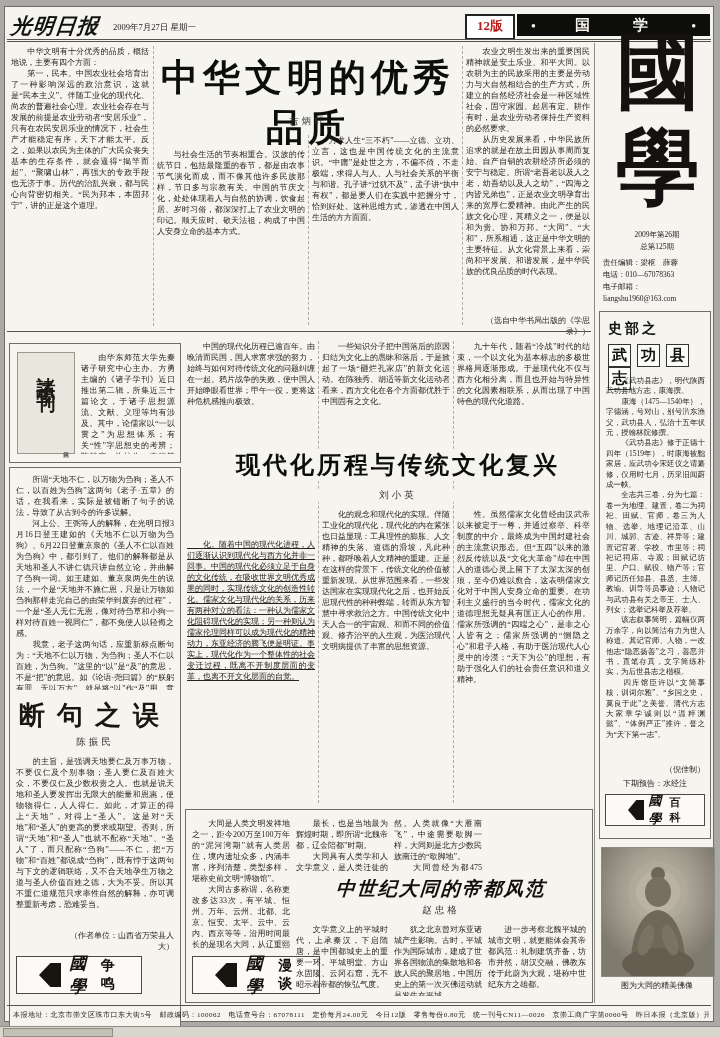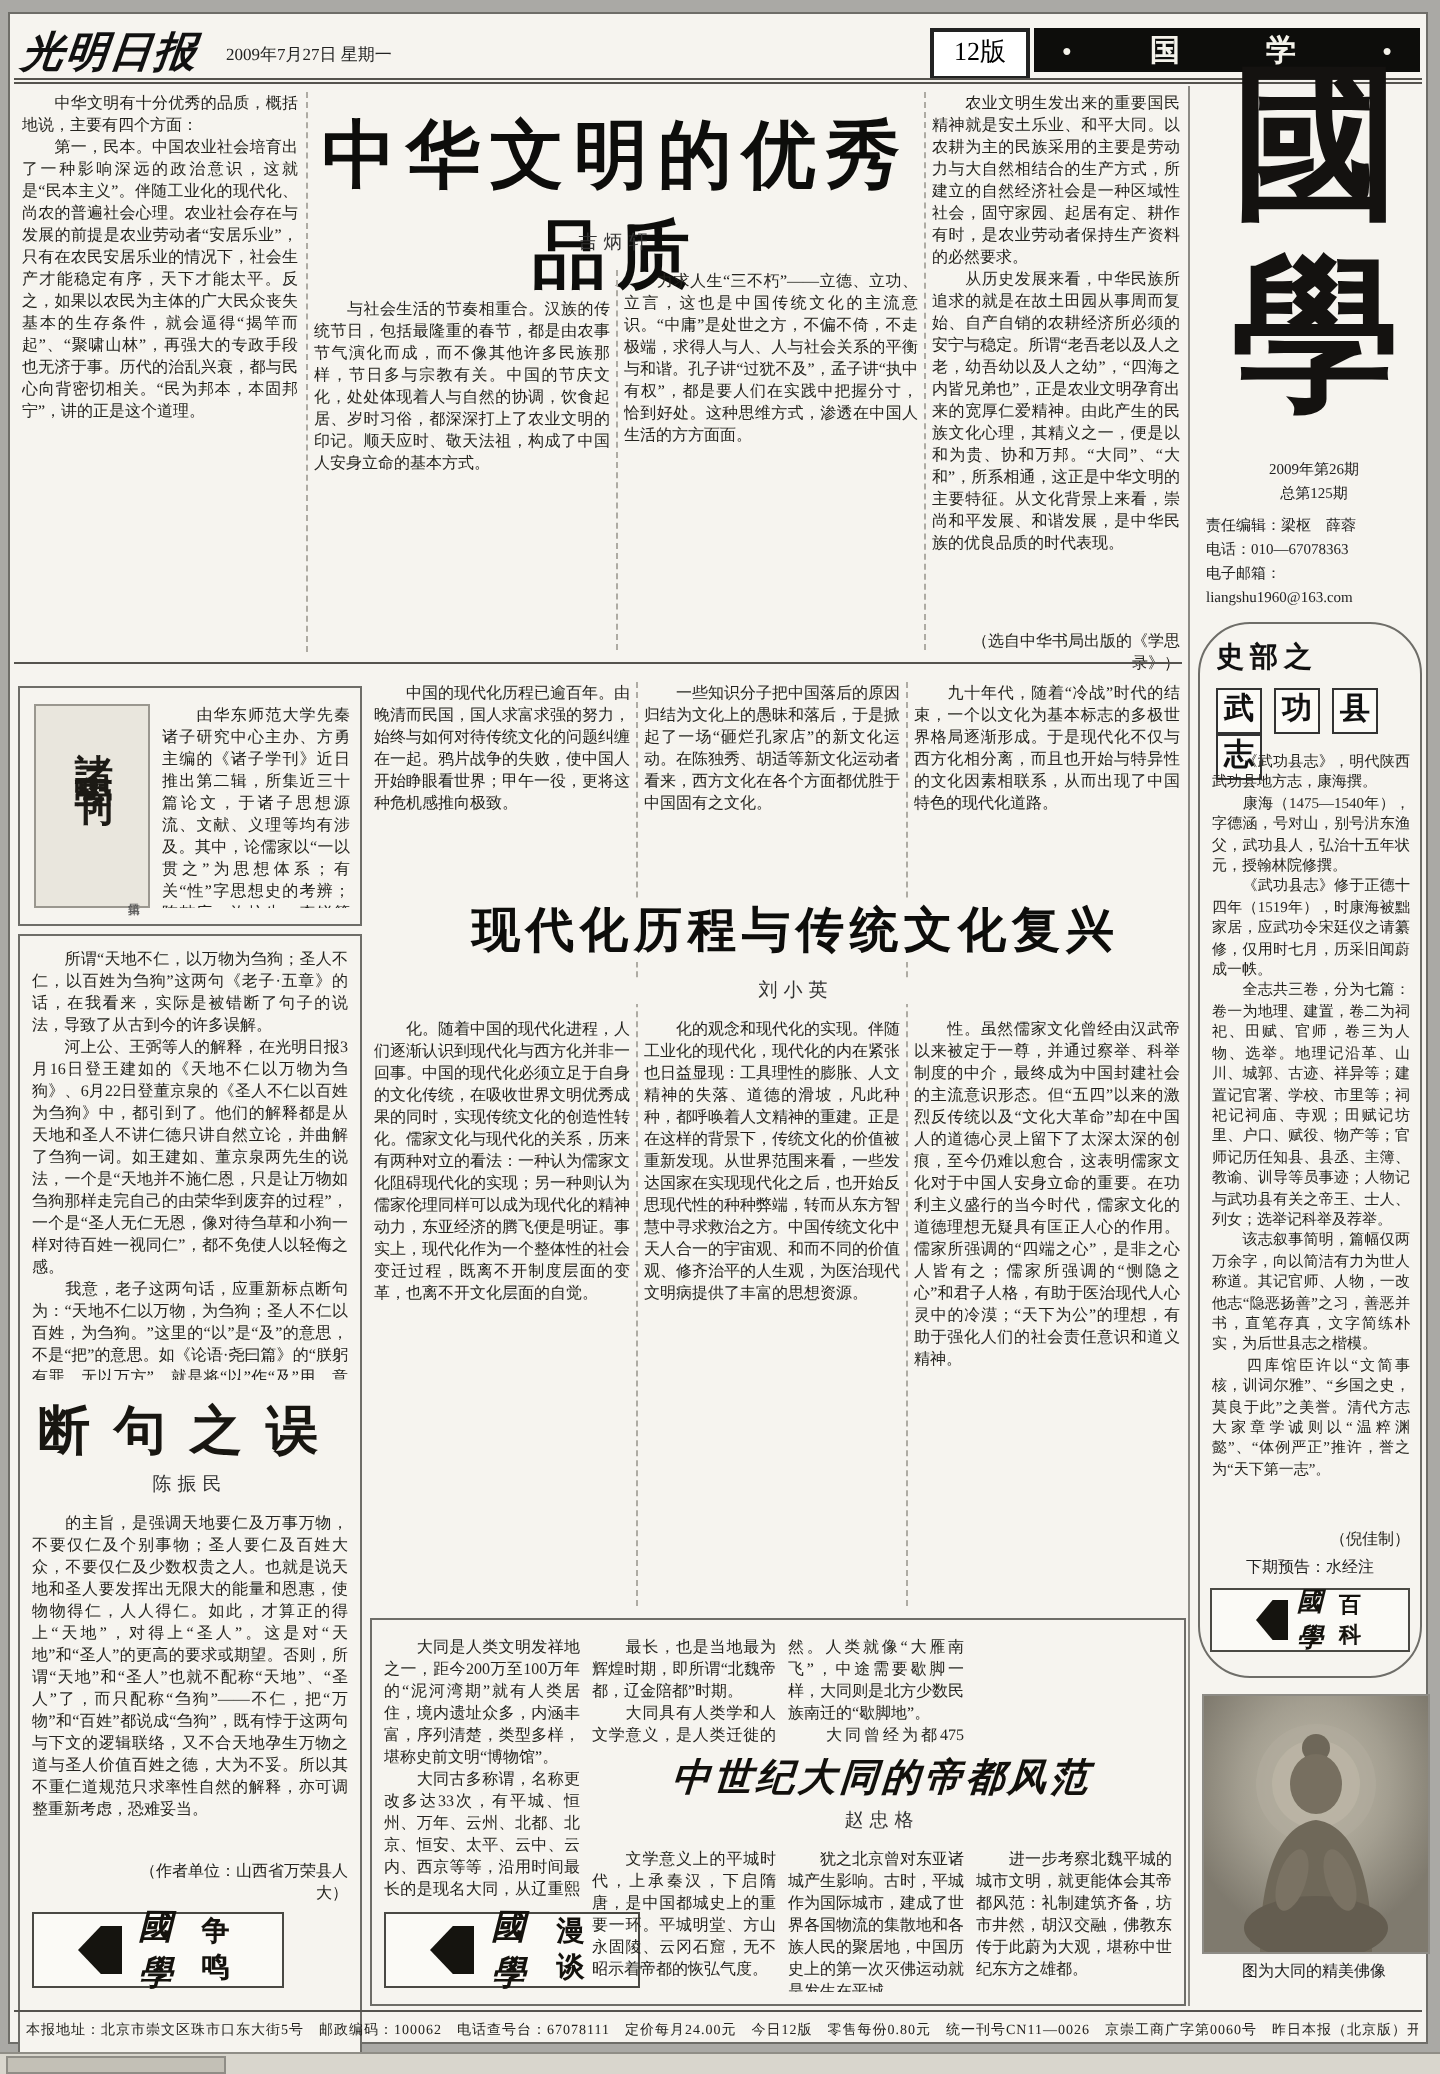--- a/index.html
+++ b/index.html
@@ -8,21 +8,21 @@
   .abs{position:absolute;}
   .paper{left:4px;top:6px;width:710px;height:1016px;background:#f6f4ef;border:1px solid #6e6d68;box-sizing:border-box;}
   .txt{font-size:8px;line-height:11px;color:#25241f;text-align:justify;white-space:pre-line;overflow:hidden;word-break:break-all;}
   .txt-s{font-size:7.5px;line-height:10.4px;}
   .hline{border-top:1px solid #55534e;height:0;}
   .dline{border-top:3px double #55534e;height:0;}
   .vdash{width:0;border-left:1px dashed #aeaba3;}
   .vsolid{width:0;border-left:1px solid #8d8b85;}
   .logo{font-size:21px;font-weight:900;font-style:italic;letter-spacing:1px;color:#111;transform:skewX(-6deg);}
   .date{font-size:8.5px;color:#222;}
-  .pagebox{border:2px solid #222;font-size:13px;font-weight:normal;color:#000000;text-align:center;line-height:20px;background:#fff;}
+  .pagebox{border:2px solid #222;font-size:13px;font-weight:bold;color:#b91c1c;text-align:center;line-height:20px;background:#fff;}
   .secbar{background:#0d0d0b;color:#f4f2ea;display:flex;align-items:center;justify-content:space-between;padding:0 14px;box-sizing:border-box;}
   .secbar .d{font-size:8px;}
   .secbar .c{font-size:15px;font-weight:bold;letter-spacing:4px;}
   .h1{font-size:37px;font-weight:900;letter-spacing:5px;color:#0d0d0b;text-align:center;}
   .h2{font-size:24px;font-weight:900;letter-spacing:3px;color:#0d0d0b;text-align:center;}
   .h3{font-size:26px;font-weight:700;letter-spacing:12px;color:#181611;text-align:center;}
   .h4{font-size:19px;font-weight:900;font-style:italic;letter-spacing:2px;color:#12100c;text-align:center;transform:skewX(-4deg);}
   .byline{font-size:9.5px;color:#333;text-align:center;letter-spacing:3px;}
   .attr{font-size:8px;color:#25241f;text-align:right;}
   .box{border:1px solid #6e6d68;box-sizing:border-box;background:#f6f4ef;}
@@ -100,21 +100,21 @@
 
     <div class="abs txt" style="left:182px;top:334px;width:128px;height:100px;">　　中国的现代化历程已逾百年。由晚清而民国，国人求富求强的努力，始终与如何对待传统文化的问题纠缠在一起。鸦片战争的失败，使中国人开始睁眼看世界；甲午一役，更将这种危机感推向极致。</div>
     <div class="abs txt" style="left:317px;top:334px;width:128px;height:100px;">　　一些知识分子把中国落后的原因归结为文化上的愚昧和落后，于是掀起了一场“砸烂孔家店”的新文化运动。在陈独秀、胡适等新文化运动者看来，西方文化在各个方面都优胜于中国固有之文化。</div>
     <div class="abs txt" style="left:452px;top:334px;width:133px;height:100px;">　　九十年代，随着“冷战”时代的结束，一个以文化为基本标志的多极世界格局逐渐形成。于是现代化不仅与西方化相分离，而且也开始与特异性的文化因素相联系，从而出现了中国特色的现代化道路。</div>
     <div class="abs vdash" style="left:313px;top:334px;height:462px;"></div>
     <div class="abs vdash" style="left:448px;top:334px;height:462px;"></div>
 
     <div class="abs h2" style="left:200px;top:442px;width:386px;background:#f6f4ef;">现代化历程与传统文化复兴</div>
     <div class="abs byline" style="left:200px;top:482px;width:386px;background:#f6f4ef;">刘小英</div>
 
-    <div class="abs txt" style="left:182px;top:502px;width:128px;height:294px;">　　化。随着中国的现代化进程，人们逐渐认识到现代化与西方化并非一回事。中国的现代化必须立足于自身的文化传统，在吸收世界文明优秀成果的同时，实现传统文化的创造性转化。儒家文化与现代化的关系，历来有两种对立的看法：一种认为儒家文化阻碍现代化的实现；另一种则认为儒家伦理同样可以成为现代化的精神动力，东亚经济的腾飞便是明证。事实上，现代化作为一个整体性的社会变迁过程，既离不开制度层面的变革，也离不开文化层面的自觉。</div>
+    <div class="abs txt" style="left:182px;top:532px;width:128px;height:294px;text-decoration:underline;">　　化。随着中国的现代化进程，人们逐渐认识到现代化与西方化并非一回事。中国的现代化必须立足于自身的文化传统，在吸收世界文明优秀成果的同时，实现传统文化的创造性转化。儒家文化与现代化的关系，历来有两种对立的看法：一种认为儒家文化阻碍现代化的实现；另一种则认为儒家伦理同样可以成为现代化的精神动力，东亚经济的腾飞便是明证。事实上，现代化作为一个整体性的社会变迁过程，既离不开制度层面的变革，也离不开文化层面的自觉。</div>
     <div class="abs txt" style="left:317px;top:502px;width:128px;height:294px;">　　化的观念和现代化的实现。伴随工业化的现代化，现代化的内在紧张也日益显现：工具理性的膨胀、人文精神的失落、道德的滑坡，凡此种种，都呼唤着人文精神的重建。正是在这样的背景下，传统文化的价值被重新发现。从世界范围来看，一些发达国家在实现现代化之后，也开始反思现代性的种种弊端，转而从东方智慧中寻求救治之方。中国传统文化中天人合一的宇宙观、和而不同的价值观、修齐治平的人生观，为医治现代文明病提供了丰富的思想资源。</div>
     <div class="abs txt" style="left:452px;top:502px;width:133px;height:294px;">　　性。虽然儒家文化曾经由汉武帝以来被定于一尊，并通过察举、科举制度的中介，最终成为中国封建社会的主流意识形态。但“五四”以来的激烈反传统以及“文化大革命”却在中国人的道德心灵上留下了太深太深的创痕，至今仍难以愈合，这表明儒家文化对于中国人安身立命的重要。在功利主义盛行的当今时代，儒家文化的道德理想无疑具有匡正人心的作用。儒家所强调的“四端之心”，是非之心人皆有之；儒家所强调的“恻隐之心”和君子人格，有助于医治现代人心灵中的冷漠；“天下为公”的理想，有助于强化人们的社会责任意识和道义精神。</div>
 
     <div class="abs box" style="left:180px;top:802px;width:408px;height:194px;">
       <div class="abs txt" style="left:6px;top:8px;width:98px;height:132px;">　　大同是人类文明发祥地之一，距今200万至100万年的“泥河湾期”就有人类居住，境内遗址众多，内涵丰富，序列清楚，类型多样，堪称史前文明“博物馆”。
 　　大同古多称谓，名称更改多达33次，有平城、恒州、万年、云州、北都、北京、恒安、太平、云中、云内、西京等等，沿用时间最长的是现名大同，从辽重熙十三年（公元1044年）至今达965年，其次是平城，也有756年。
 　　在大同历史上“平城”和“大同”这两个名称采用时间</div>
       <div class="abs badge" style="left:6px;top:146px;width:128px;height:38px;">
         <span class="flag"></span>
         <span class="bname">國學</span>
@@ -139,21 +139,21 @@
     </div>
 
     <div class="abs info" style="left:598px;top:222px;width:108px;">
       <div style="text-align:center;">2009年第26期</div>
       <div style="text-align:center;">总第125期</div>
       <div style="margin-top:4px;">责任编辑：梁枢　薛蓉</div>
       <div>电话：010—67078363</div>
       <div>电子邮箱：liangshu1960@163.com</div>
     </div>
 
-    <div class="abs box" style="left:594px;top:304px;width:112px;height:528px;border-radius:26px;">
+    <div class="abs box" style="left:594px;top:304px;width:112px;height:528px;">
       <div class="abs series" style="left:8px;top:8px;">史部之</div>
       <div class="abs" style="left:8px;top:32px;">
         <span class="bookchar">武</span>
         <span class="bookchar">功</span>
         <span class="bookchar">县</span>
         <span class="bookchar">志</span>
       </div>
       <div class="abs txt txt-s" style="left:6px;top:64px;width:99px;height:384px;">　　《武功县志》，明代陕西武功县地方志，康海撰。
 　　康海（1475—1540年），字德涵，号对山，别号沜东渔父，武功县人，弘治十五年状元，授翰林院修撰。
 　　《武功县志》修于正德十四年（1519年），时康海被黜家居，应武功令宋廷仪之请纂修，仅用时七月，历采旧闻蔚成一帙。

